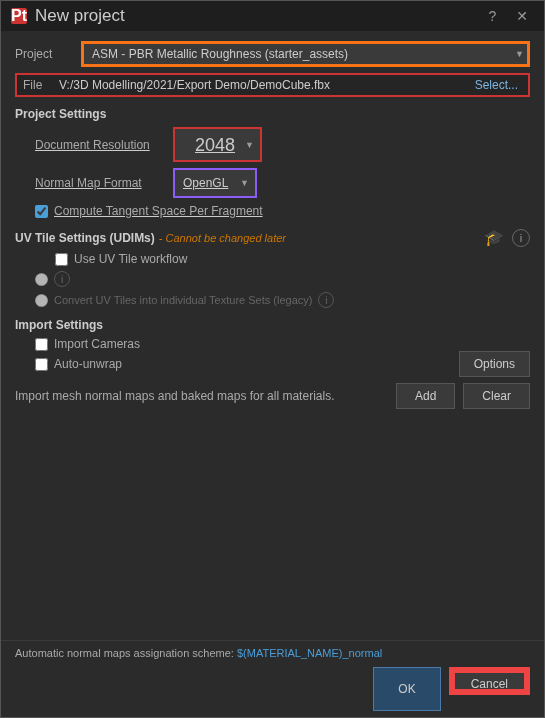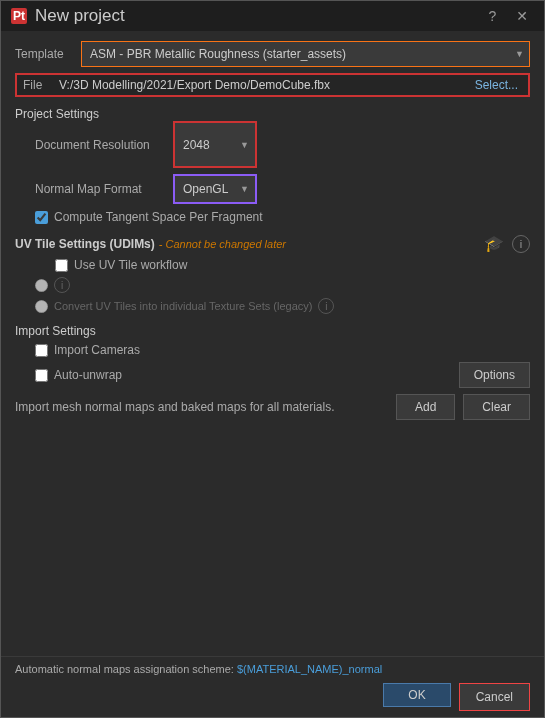--- a/index.html
+++ b/index.html
@@ -39,21 +39,21 @@
     }
 
     .title-bar-icon {
       width: 16px;
       height: 16px;
       background: #cc3333;
       border-radius: 2px;
       display: flex;
       align-items: center;
       justify-content: center;
-      font-size: 12px;
+      font-size: 16px;
       font-weight: bold;
       color: white;
     }
 
     .title-bar-title {
       color: #cccccc;
       font-size: 17px;
     }
 
     .title-bar-controls {
@@ -121,21 +121,21 @@
       border: none;
       color: #7ab4e0;
       font-size: 12px;
       cursor: pointer;
       padding: 0 4px;
       white-space: nowrap;
     }
 
     .section-title {
       font-size: 12px;
-      font-weight: normal;
+      font-weight: bold;
       color: #cccccc;
       margin-top: 4px;
     }
 
     .project-settings {
       display: flex;
       flex-direction: column;
       gap: 6px;
       padding-left: 0;
     }
@@ -282,21 +282,20 @@
       color: #666;
     }
 
     .import-section {
       margin-top: 4px;
     }
 
     .import-options {
       display: flex;
       flex-direction: column;
-      gap: 5px;
       padding-left: 20px;
       margin-top: 5px;
     }
 
     .auto-unwrap-row {
       display: flex;
       align-items: center;
       gap: 6px;
     }
 
@@ -361,26 +360,26 @@
       gap: 8px;
     }
 
     .ok-btn {
       background: #2a4a6a;
       border: 1px solid #4a7aaa;
       color: #ccc;
       padding: 4px 24px;
       font-size: 12px;
       cursor: pointer;
-      height: 24px;
+      height: 44px;
     }
 
     .cancel-btn {
       background: #3a3a3a;
-      border: 1px solid #ef4444;
+      border: 6px solid #ef4444;
       color: #ccc;
       padding: 4px 16px;
       font-size: 12px;
       cursor: pointer;
       height: 28px;
     }
 
     .select-with-arrow {
       position: relative;
       display: inline-flex;
@@ -414,43 +413,43 @@
     </div>
     <div class="title-bar-controls">
       <button class="title-btn">?</button>
       <button class="title-btn">✕</button>
     </div>
   </div>
 
   <div class="content">
 
     <div class="template-row">
-      <span class="template-label">Template</span>
+      <span class="template-label">Project</span>
       <div class="select-with-arrow" style="flex:1;">
-        <select style="width:100%; background:#3a3a3a; border:1px solid #f97316; color:#ccc; padding:3px 24px 3px 8px; font-size:12px; height:26px; appearance:none; -webkit-appearance:none; cursor:pointer;">
+        <select style="width:100%; background:#3a3a3a; border:3px solid #f97316; color:#ccc; padding:3px 24px 3px 8px; font-size:12px; height:26px; appearance:none; -webkit-appearance:none; cursor:pointer;">
           <option>ASM - PBR Metallic Roughness (starter_assets)</option>
         </select>
         <span class="arrow">▼</span>
       </div>
     </div>
 
     <div class="file-row">
       <span class="file-label">File</span>
       <span class="file-path">V:/3D Modelling/2021/Export Demo/DemoCube.fbx</span>
       <button class="file-select-btn">Select...</button>
     </div>
 
     <div class="uv-section">
       <span class="section-title">Project Settings</span>
-      <div class="project-settings" style="">
+      <div class="project-settings" style="margin-top:6px;text-decoration:underline;">
 
         <div class="settings-row">
           <span class="settings-label">Document Resolution</span>
           <div class="doc-res-select-wrapper select-with-arrow">
-            <select style="background:#3a3a3a; border:none; color:#ccc; padding:3px 24px 3px 8px; font-size:12px; height:43px; appearance:none; -webkit-appearance:none; cursor:pointer; min-width:80px;">
+            <select style="background:#3a3a3a; border:none; color:#ccc; padding:3px 24px 3px 20px; font-size:18px; height:31px; appearance:none; -webkit-appearance:none; cursor:pointer; min-width:80px;">
               <option>128</option>
               <option>256</option>
               <option>512</option>
               <option>1024</option>
               <option selected="">2048</option>
               <option>4096</option>
             </select>
             <span class="arrow">▼</span>
           </div>
         </div>

